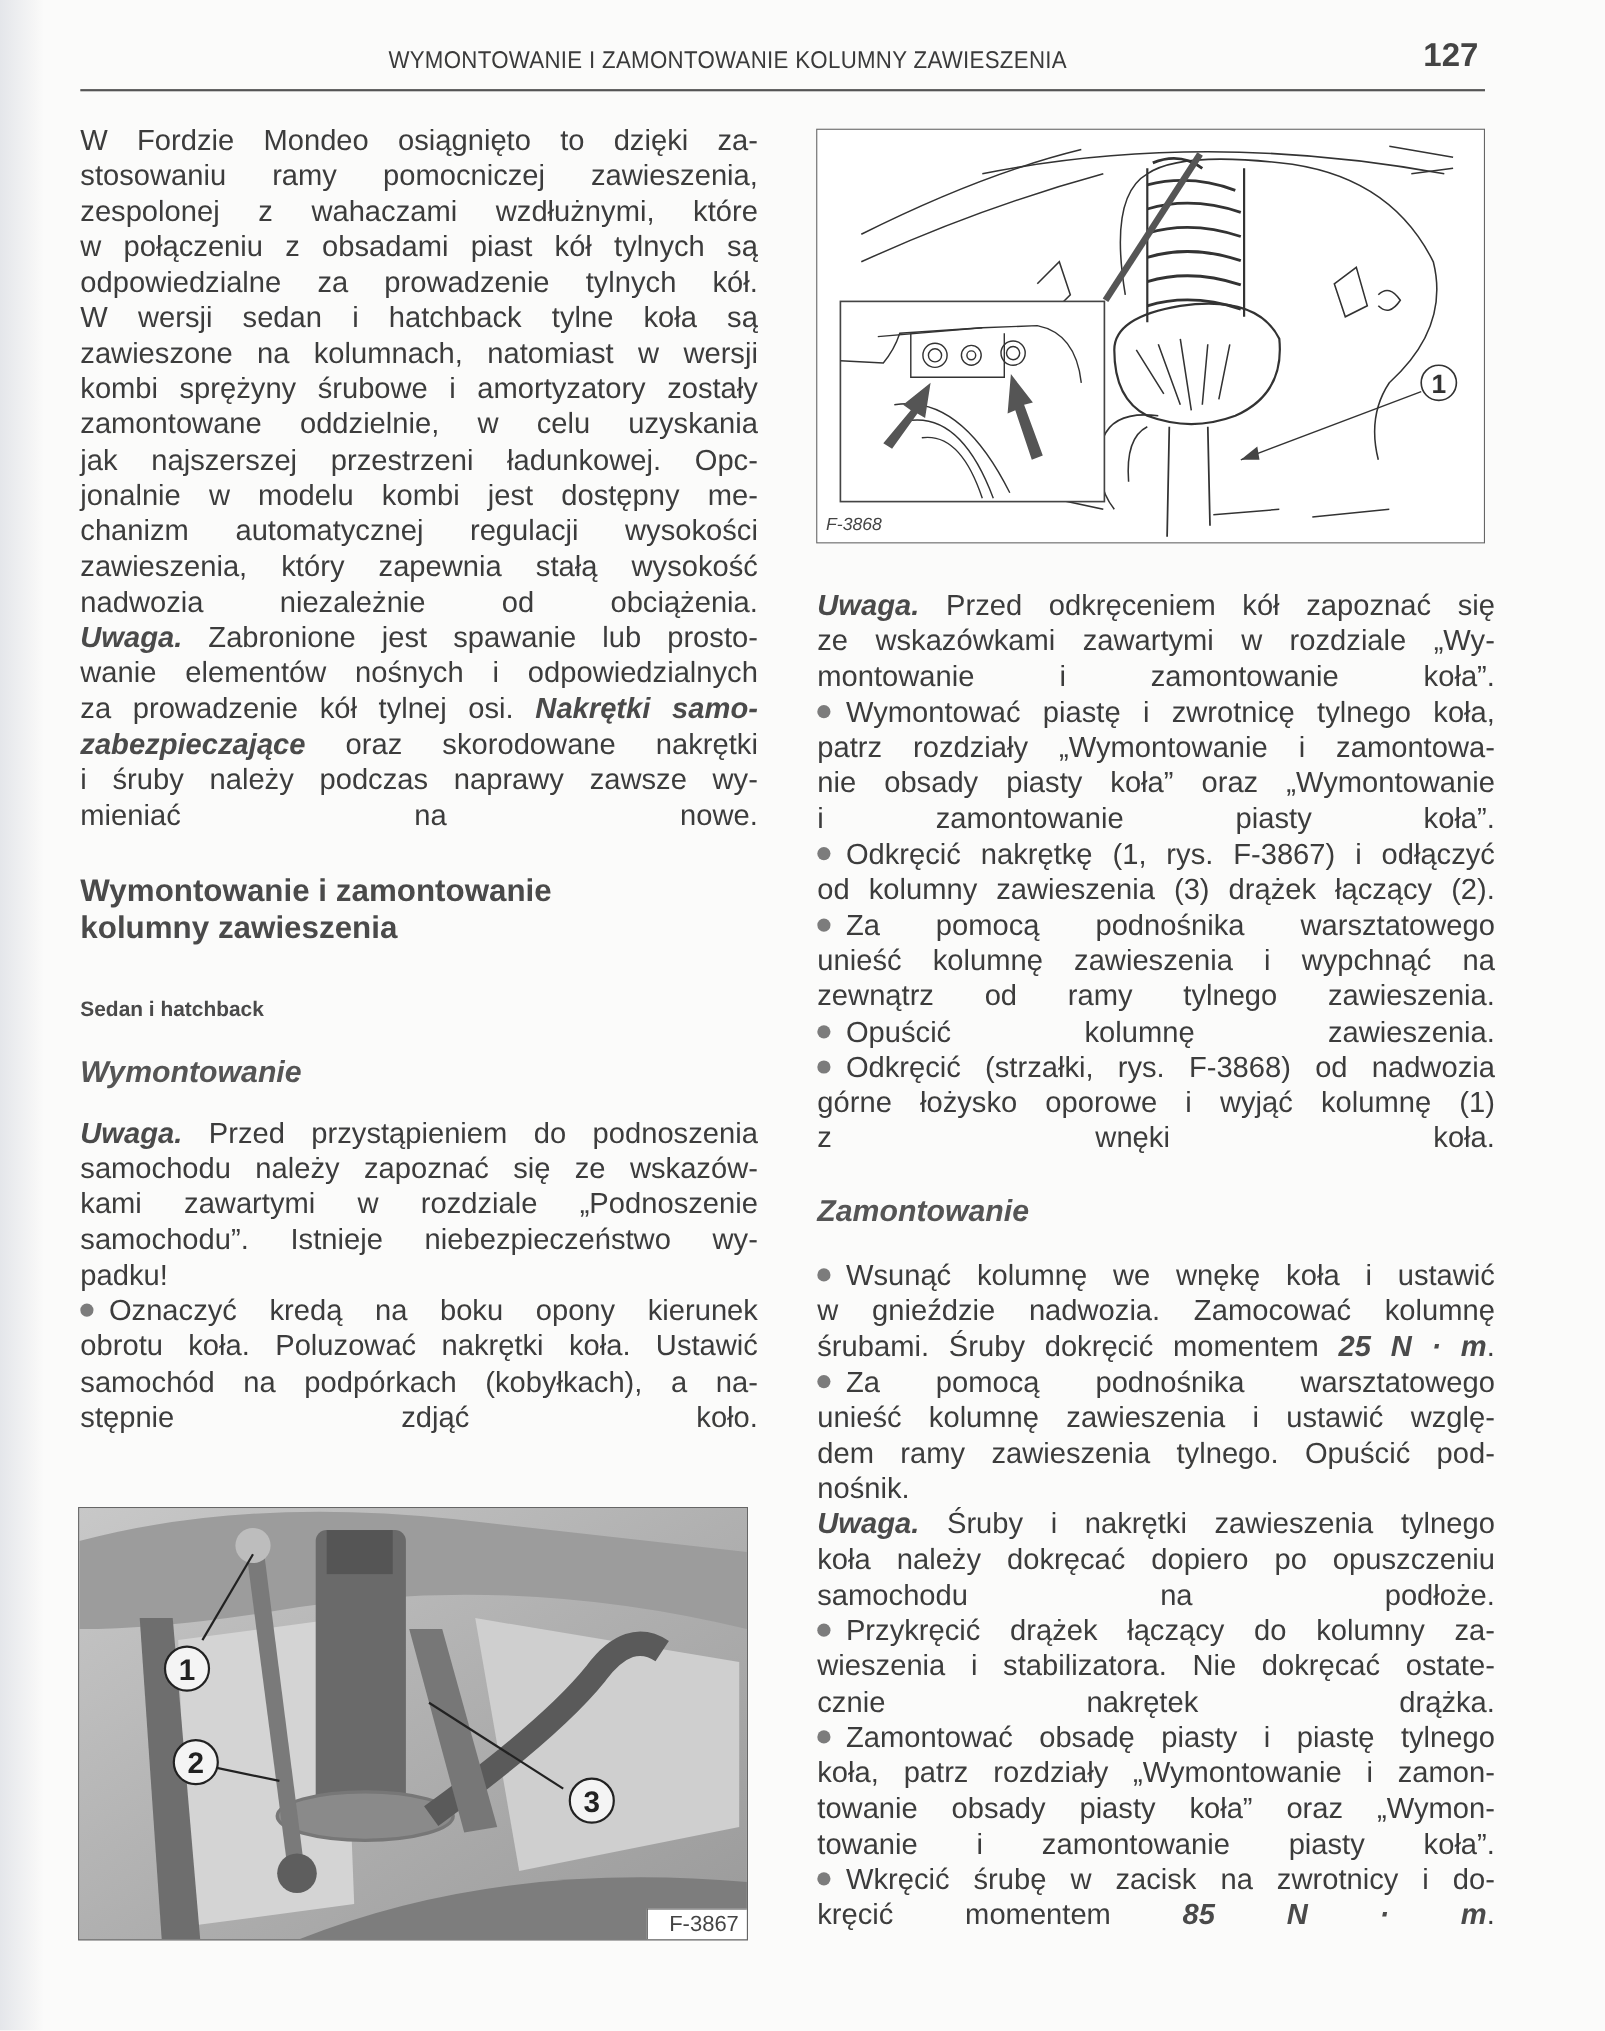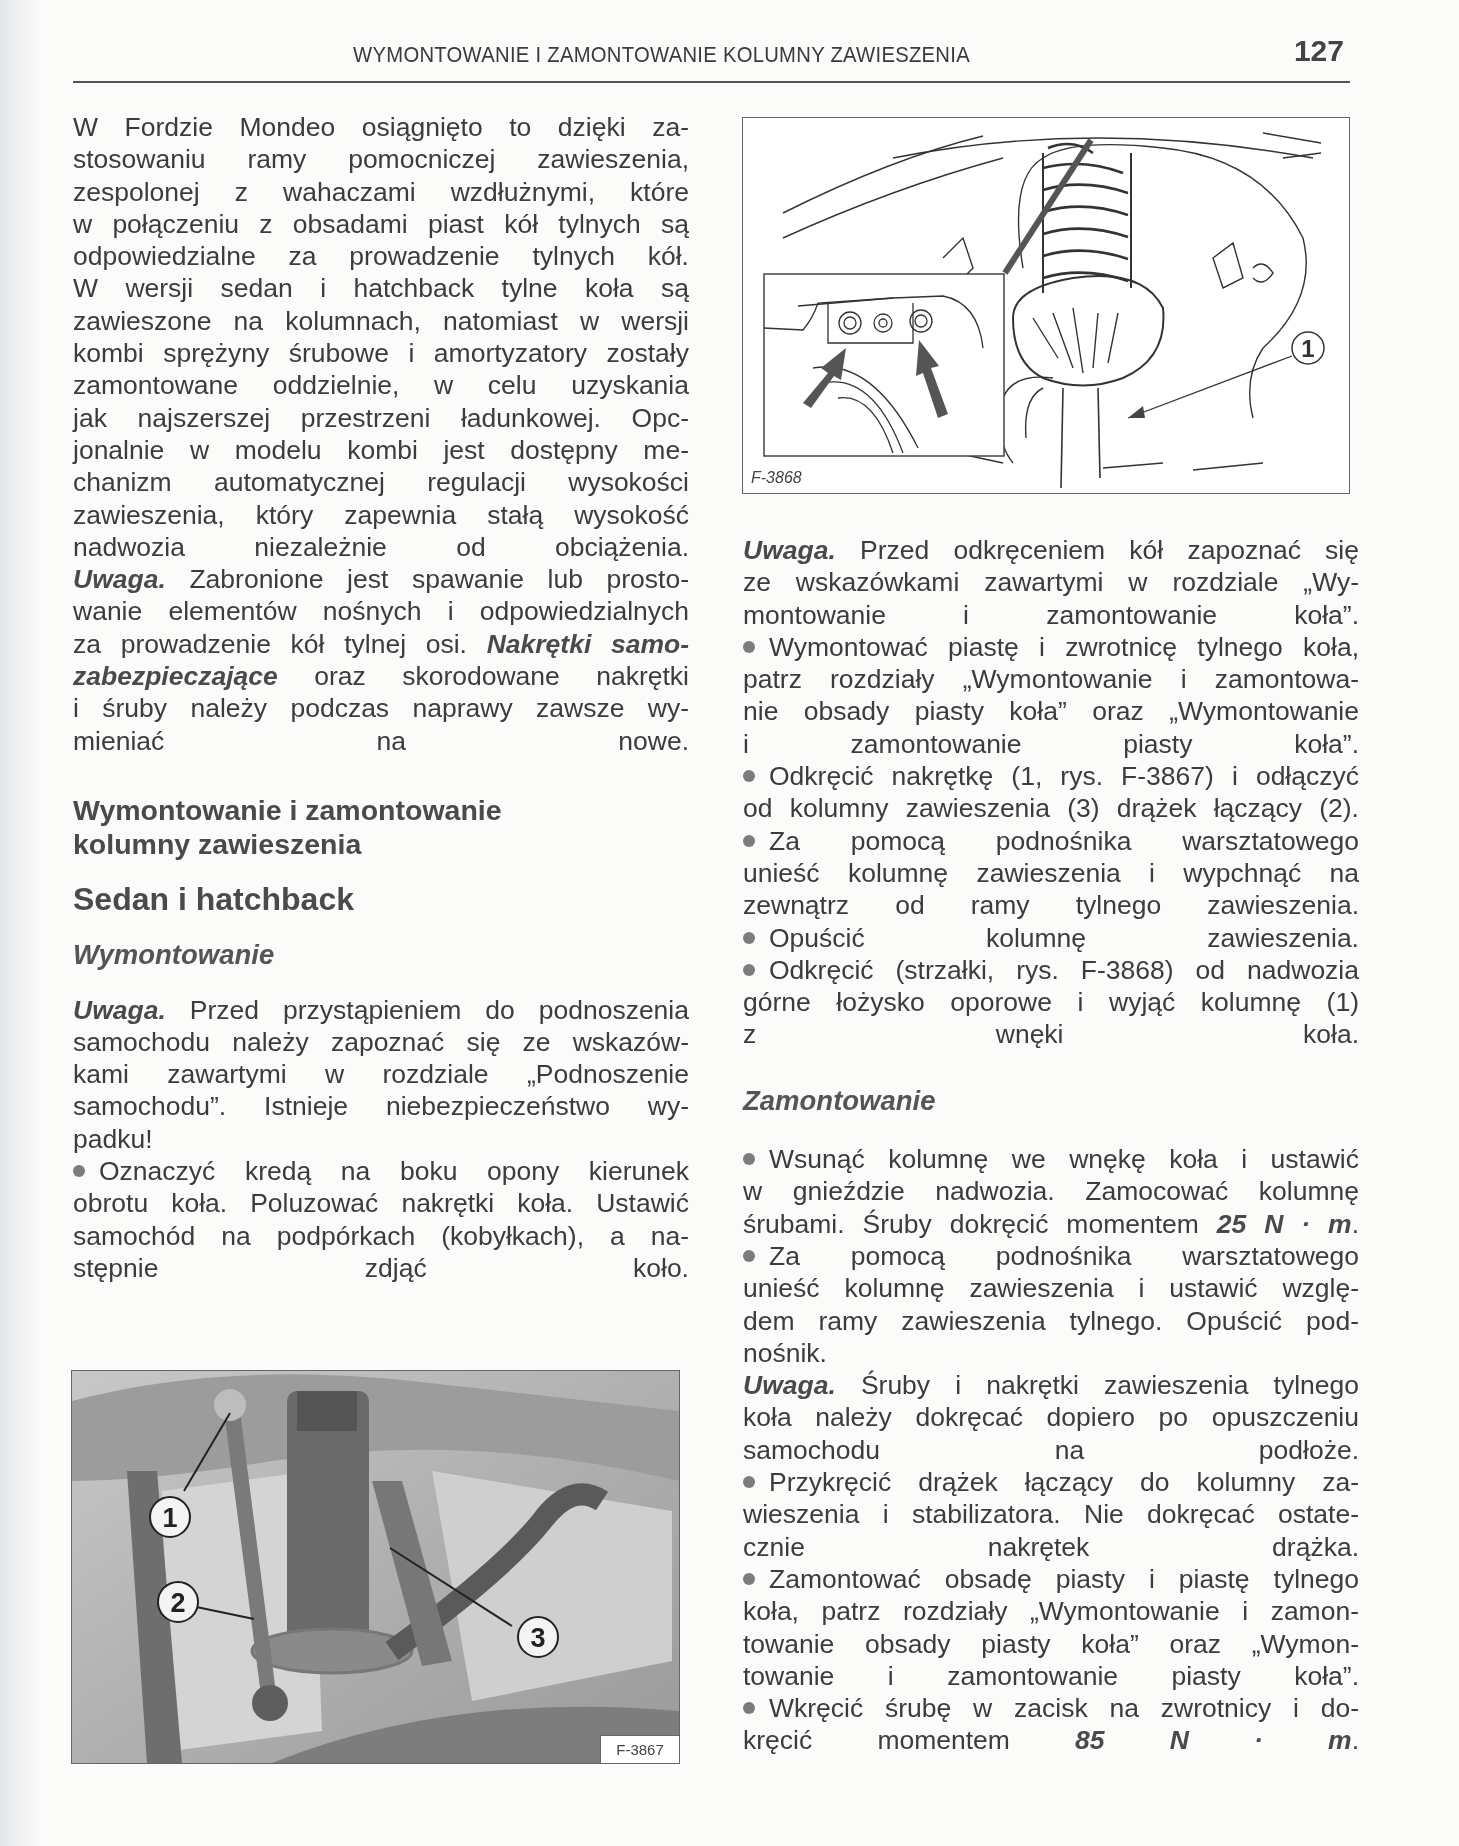--- a/index.html
+++ b/index.html
@@ -36,35 +36,35 @@
   .para { margin:0; text-align:justify; text-align-last:left; hyphens:manual; }
   .para .line { display:block; text-align:justify; text-align-last:justify; white-space:nowrap; }
   .line { display:block; white-space:nowrap; }
   .jl { text-align-last:justify; text-align:justify; }
   .b { font-weight:bold; color:#4a4a4a;font-style:italic; }
   .bullet {
     display:inline-block; width:12px; height:12px; border-radius:50%;
     background:#7c7c7c; margin-right:14px; vertical-align:middle; position:relative; top:-2px;
   }
   .h2 { font-weight:bold; font-size:28.5px; line-height:34px; color:#4a4a4a; }
-  .h3 { font-weight:bold; font-size:32px; color:#4a4a4a; }
+  .h3 { font-weight:bold; font-size:19px; color:#4a4a4a;margin-top:20px; }
   .h4 { font-weight:bold; font-style:italic; font-size:27.5px; color:#555; }
   .figure {
     position:absolute; border:1.5px solid #666; background:#fff; overflow:hidden;
   }
   .fig-3868 { left:742px; top:117px; width:606px; height:375px; }
   .fig-3867 { left:71px; top:1370px; width:607px; height:392px; background:#b8b8b8; }
   .fig-label {
     position:absolute; font-size:16px; color:#444;
   }
   .fig-3868 .fig-label { left:8px; bottom:6px;font-style:italic; }
   .fig-3867 .fig-label {
     right:0; bottom:0; width:78px; height:27px; background:#fff;
     border-left:1.5px solid #666; border-top:1.5px solid #666;
-    display:flex; align-items:center; justify-content:center; font-size:15px;
+    display:flex; align-items:center; justify-content:center; font-size:20px;padding-left:12px;
   }
   .fig-svg { position:absolute; left:0; top:0; }
   .callout-text { font-family:"Liberation Sans", sans-serif; font-weight:bold; }
 </style>
 </head>
 <body>
 
 <div class="page-shade"></div>
 
 <div class="running-head">

